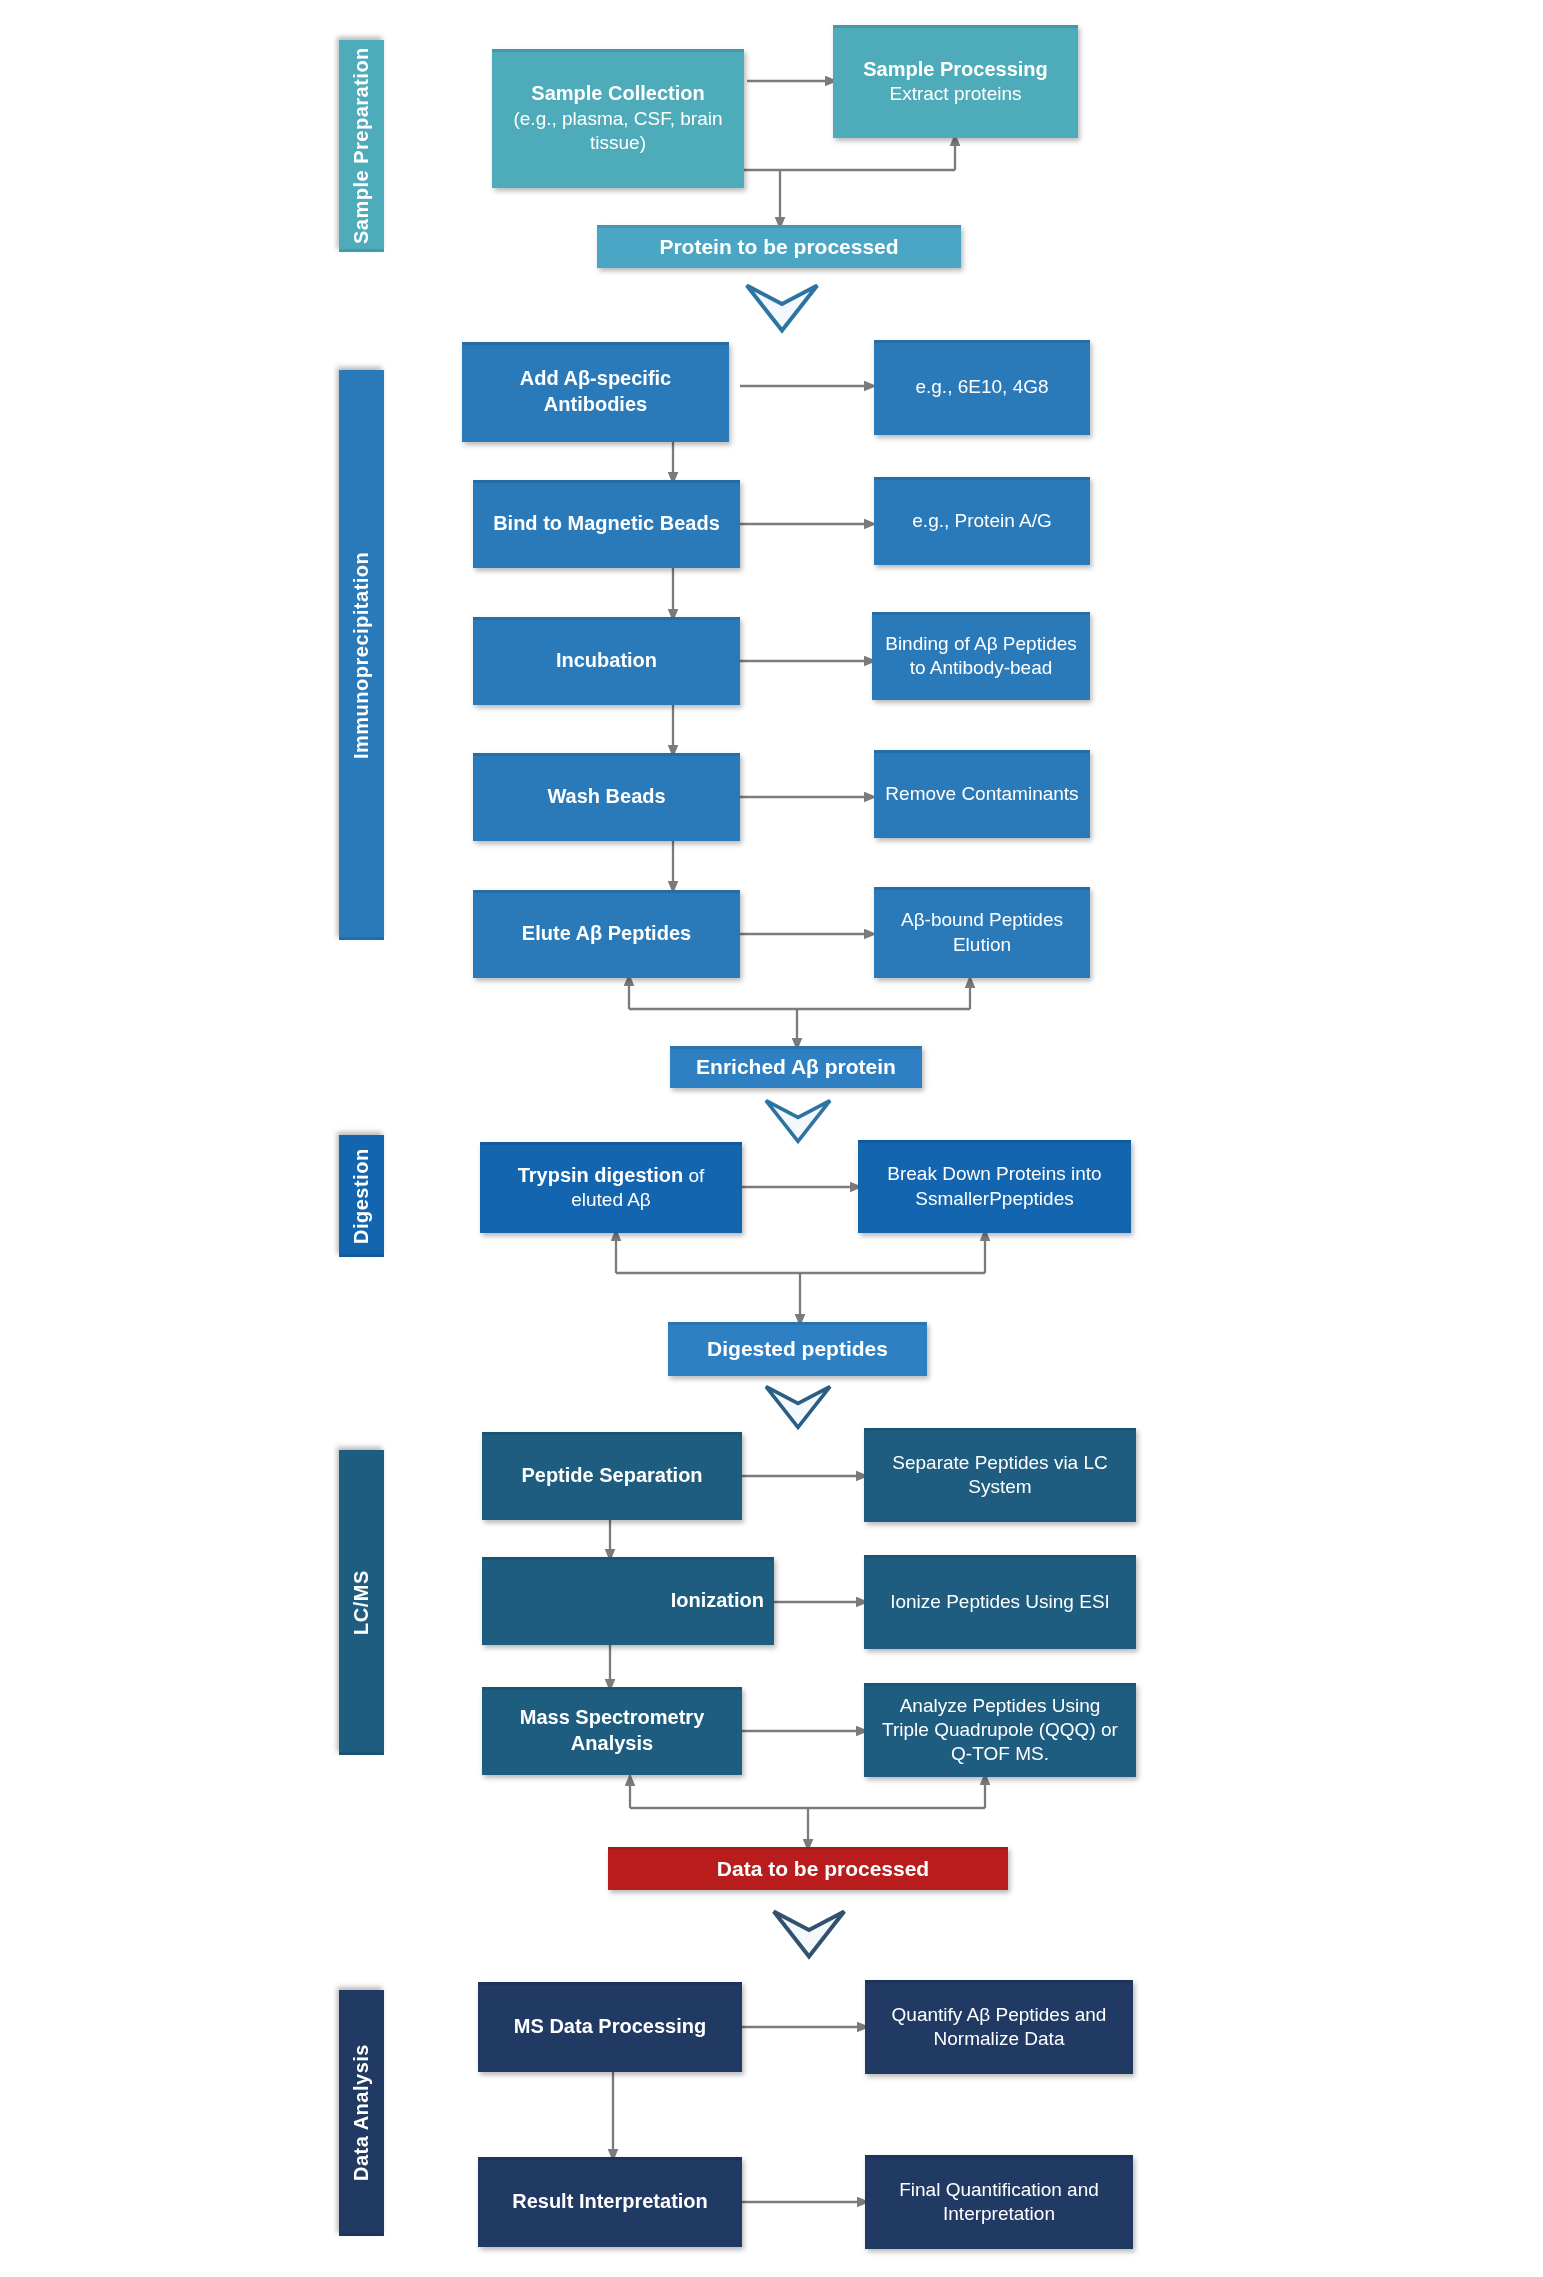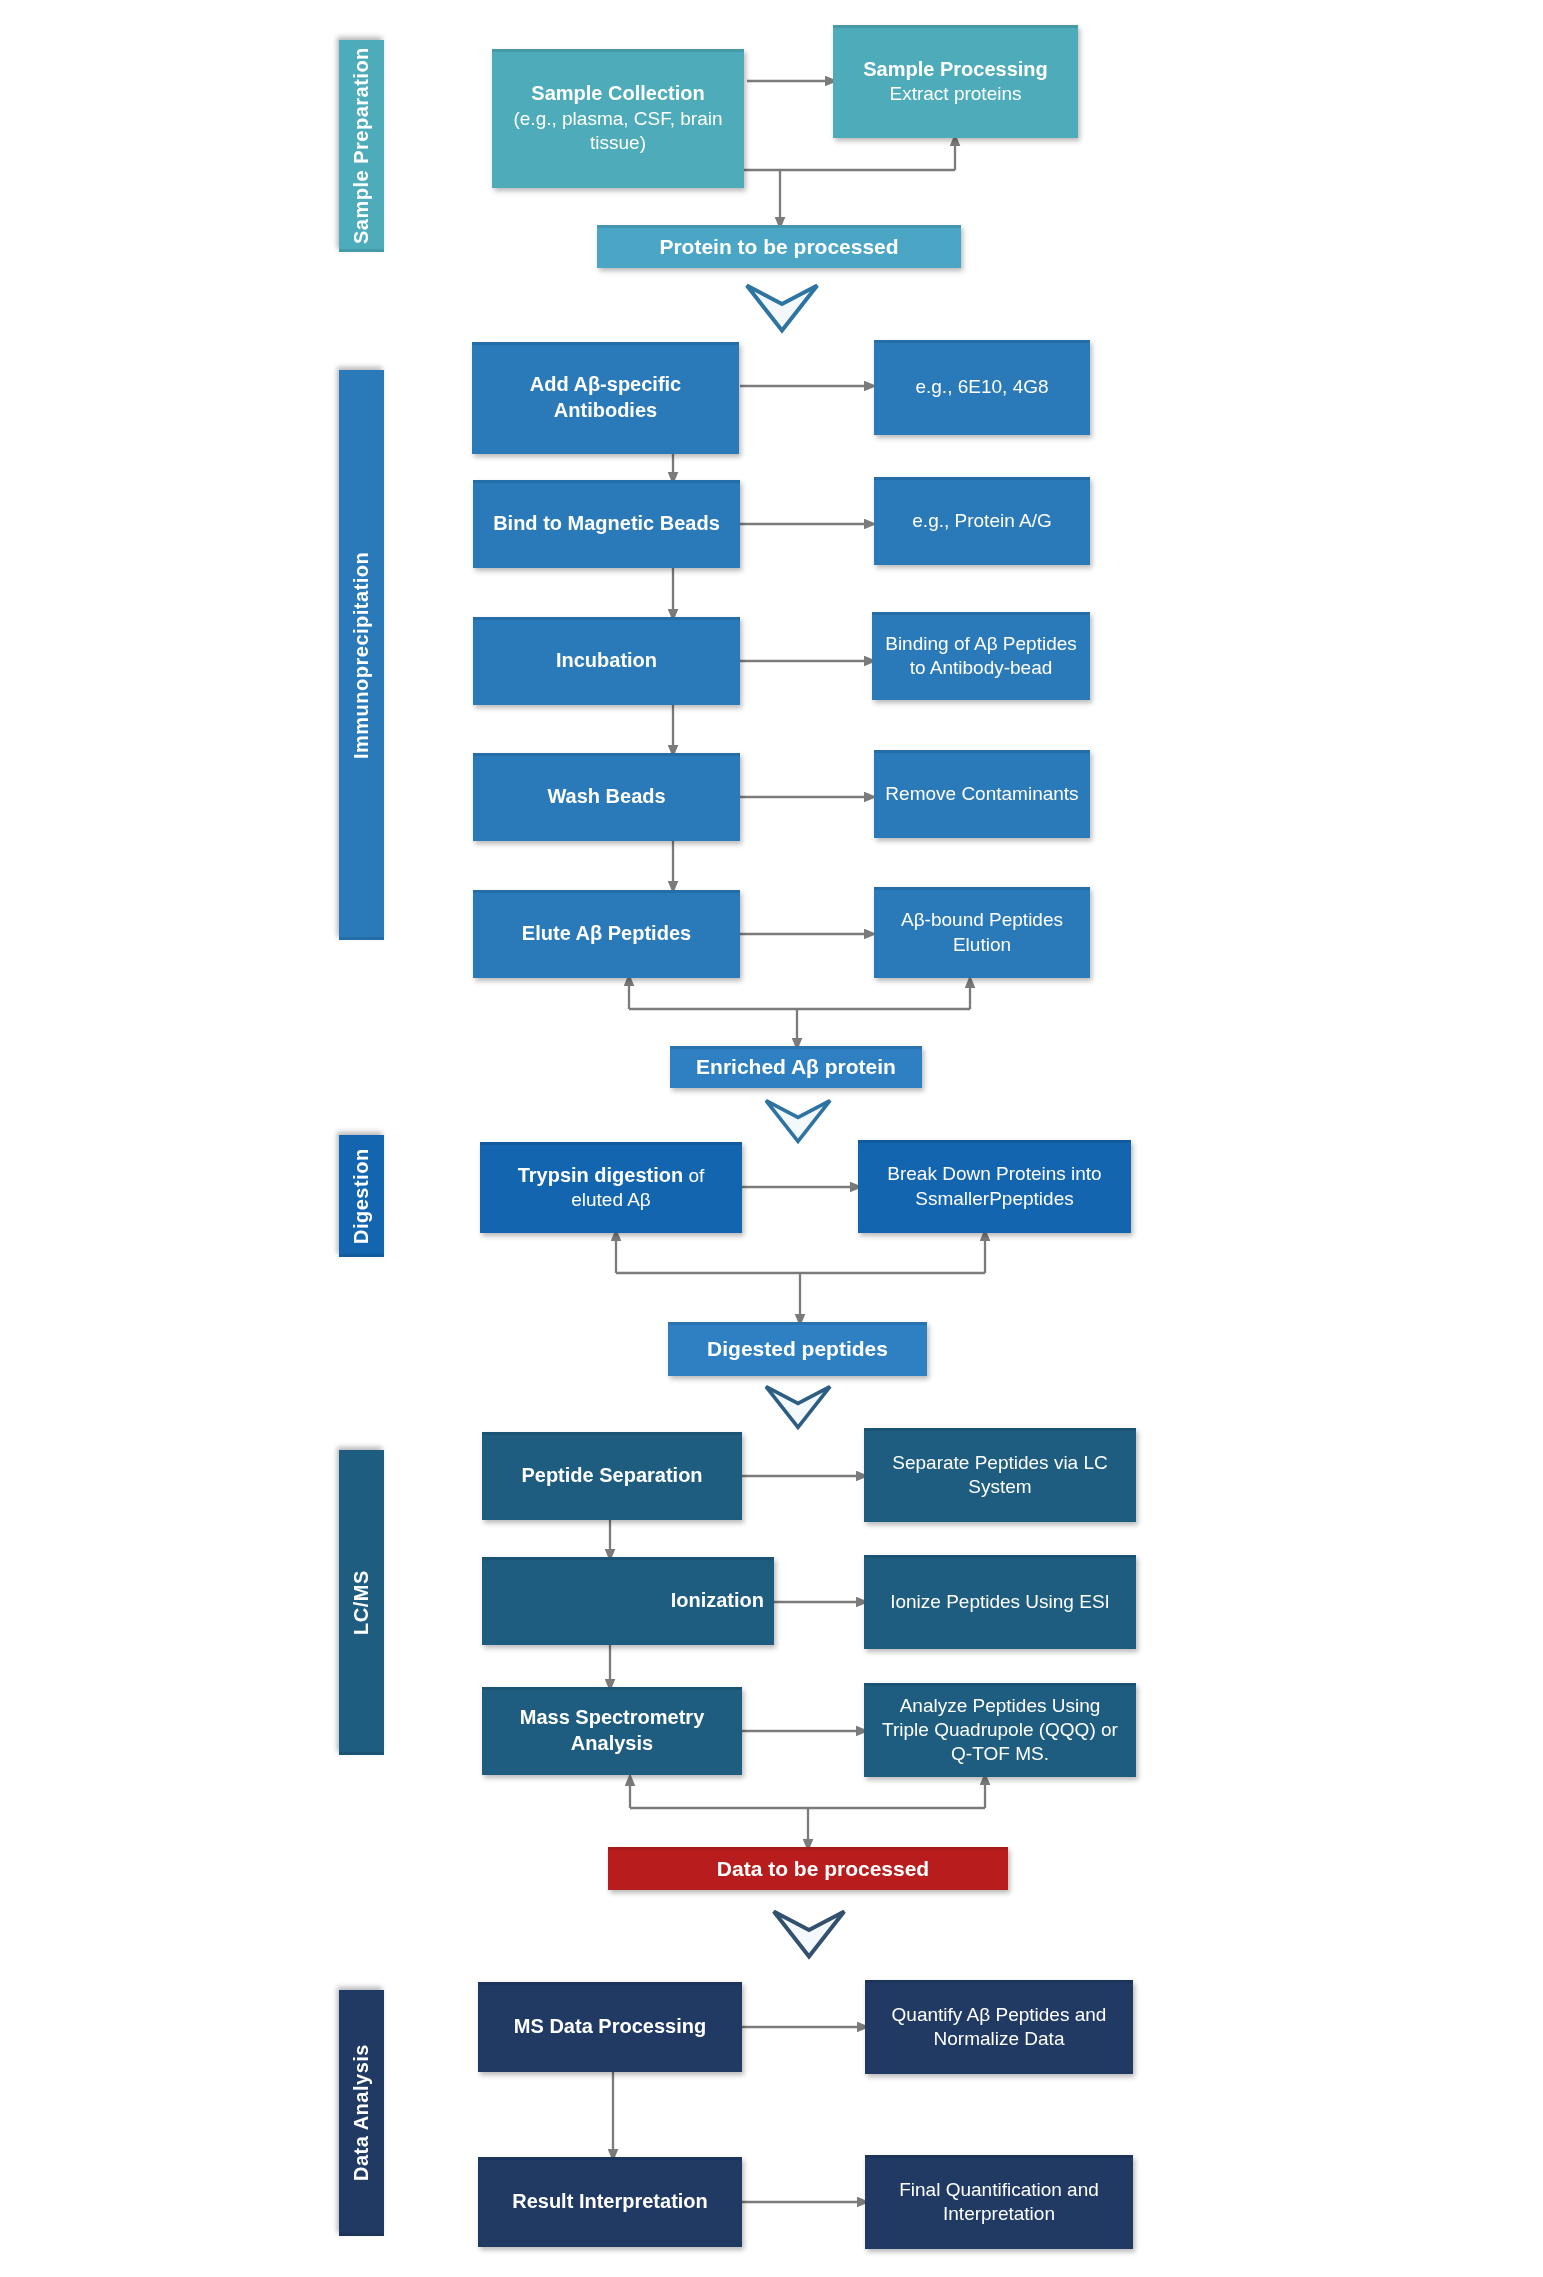--- a/index.html
+++ b/index.html
@@ -116,21 +116,21 @@
       <div class="step">Sample Processing</div>
       <div class="sub">Extract proteins</div>
     </div>
   </div>
   <div class="bar c-tealbar" style="left:597px;top:225px;width:364px;height:43px;">Protein to be processed</div>
 
   <svg class="chev" style="left:742px;top:281px;" width="80" height="54" viewBox="0 0 100 66">
       <path d="M6 5 L50 28 L94 5 L50 61 Z"></path>
     </svg>
 
-  <div class="box c-blue" style="left:472px;top:342px;width:267px;height:112px;">
+  <div class="box c-blue" style="left:462px;top:342px;width:267px;height:100px;">
       <div class="step">Add Aβ-specific Antibodies</div>
     </div>
   <div class="box c-blue" style="left:874px;top:340px;width:216px;height:95px;">
       <div class="note">e.g., 6E10, 4G8</div>
     </div>
 
   <div class="box c-blue" style="left:473px;top:480px;width:267px;height:88px;">
       <div class="step">Bind to Magnetic Beads</div>
     </div>
   <div class="box c-blue" style="left:874px;top:477px;width:216px;height:88px;">

